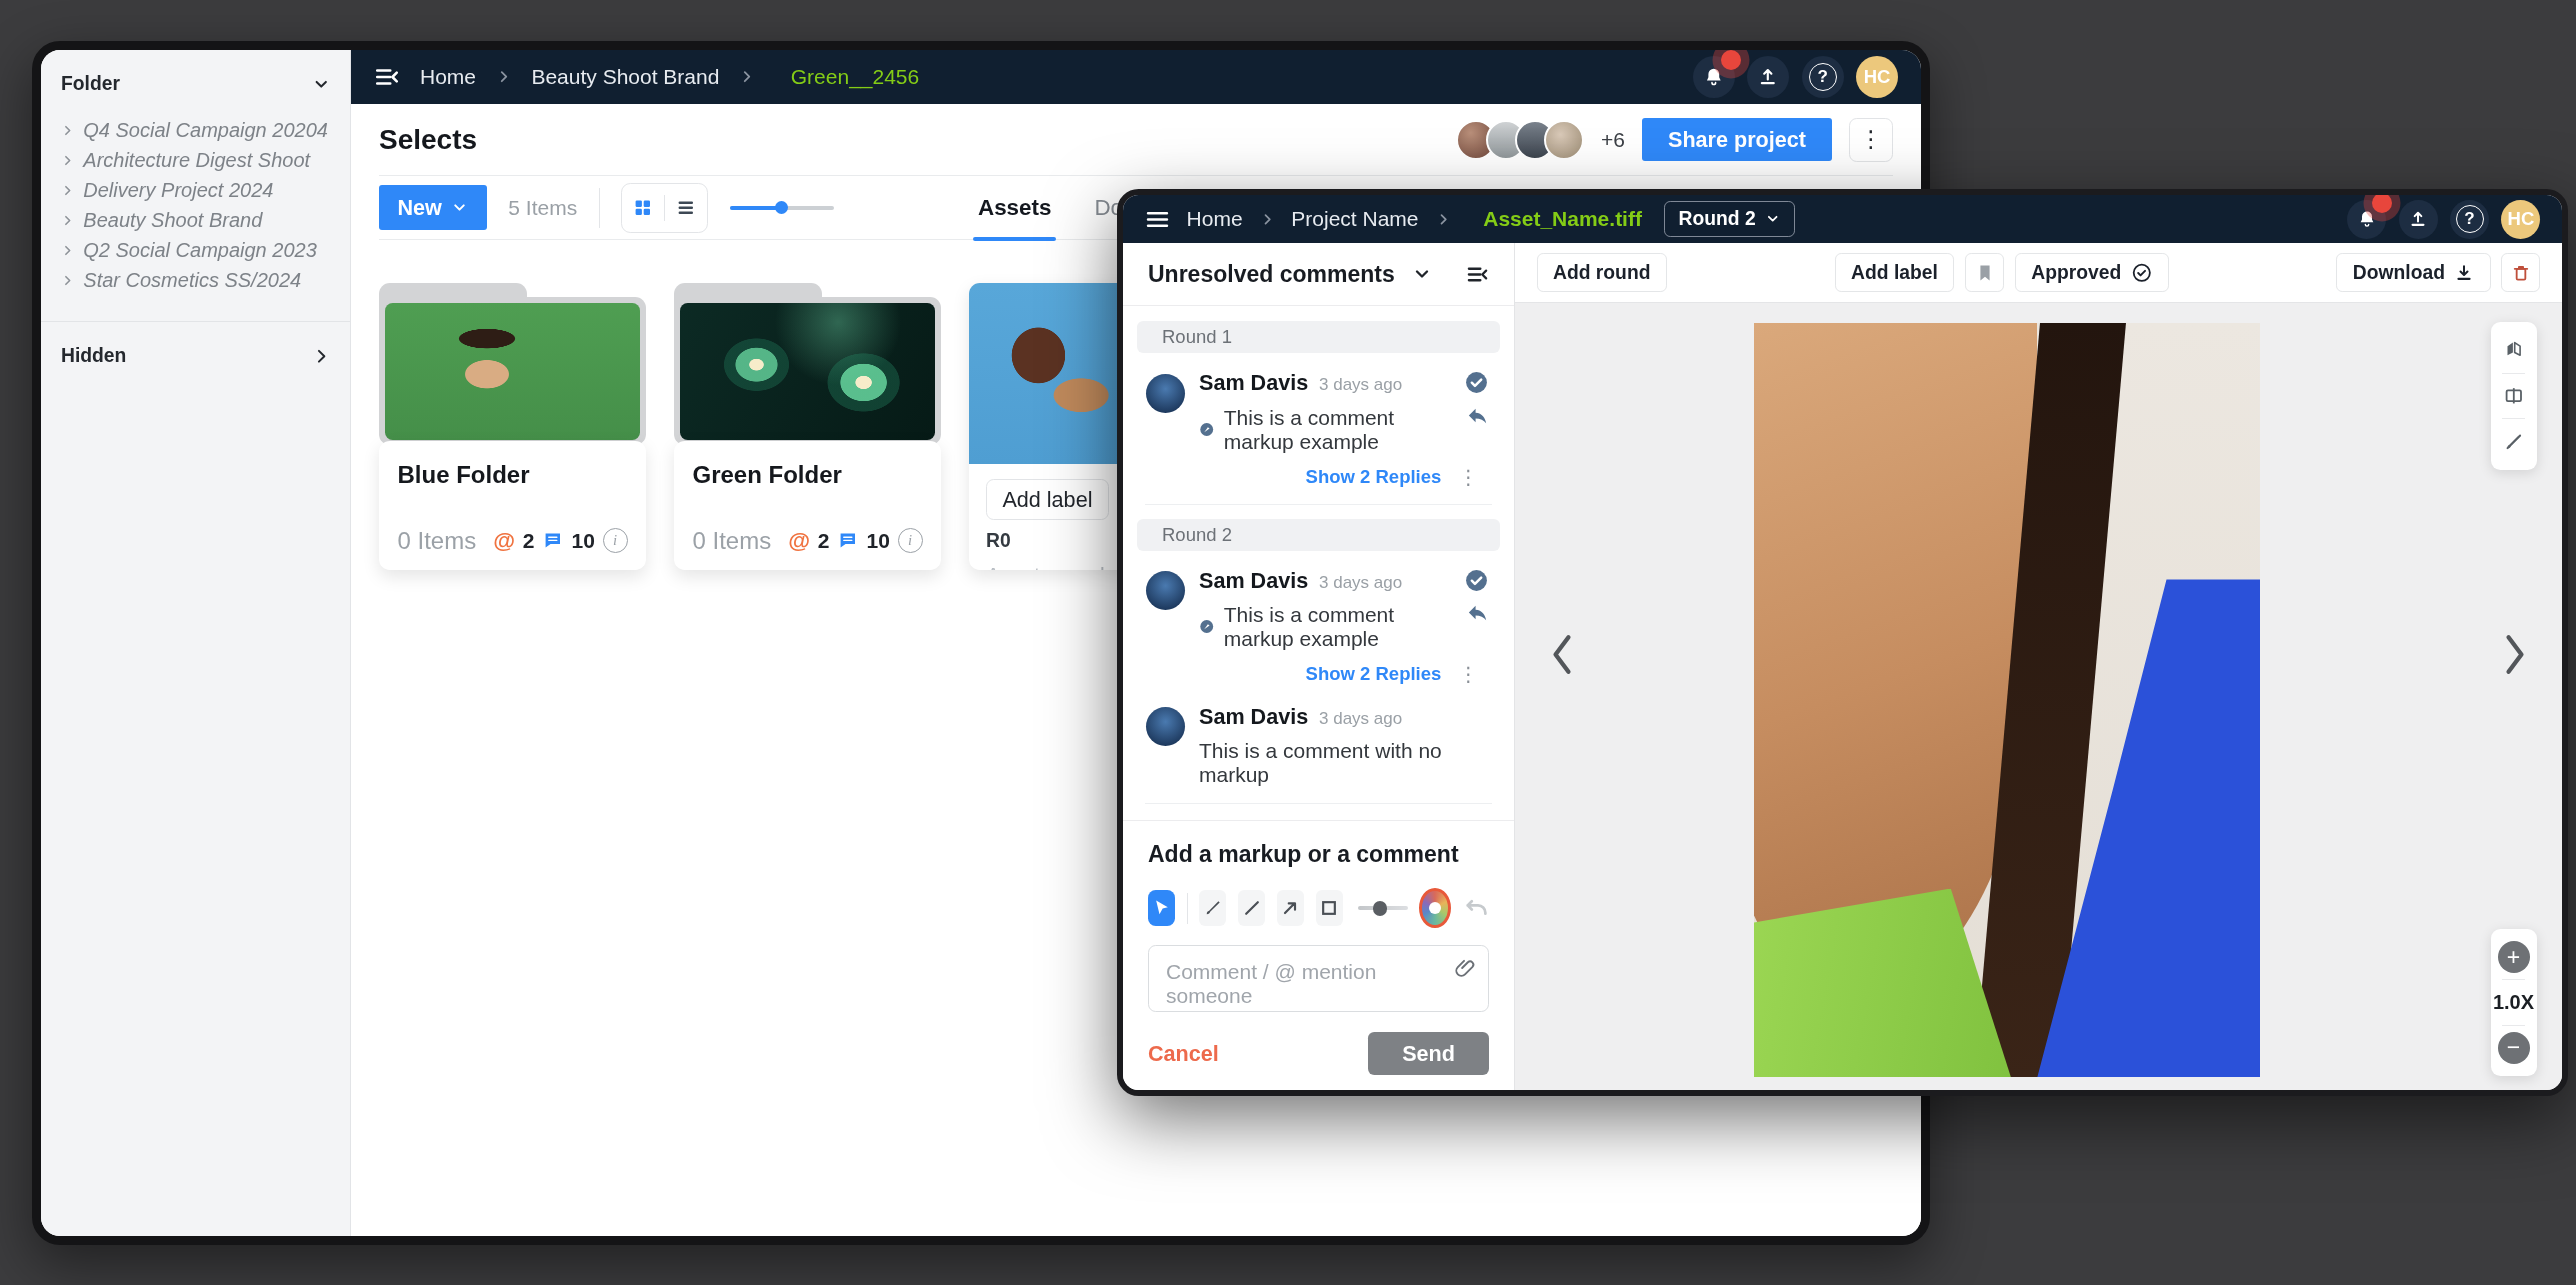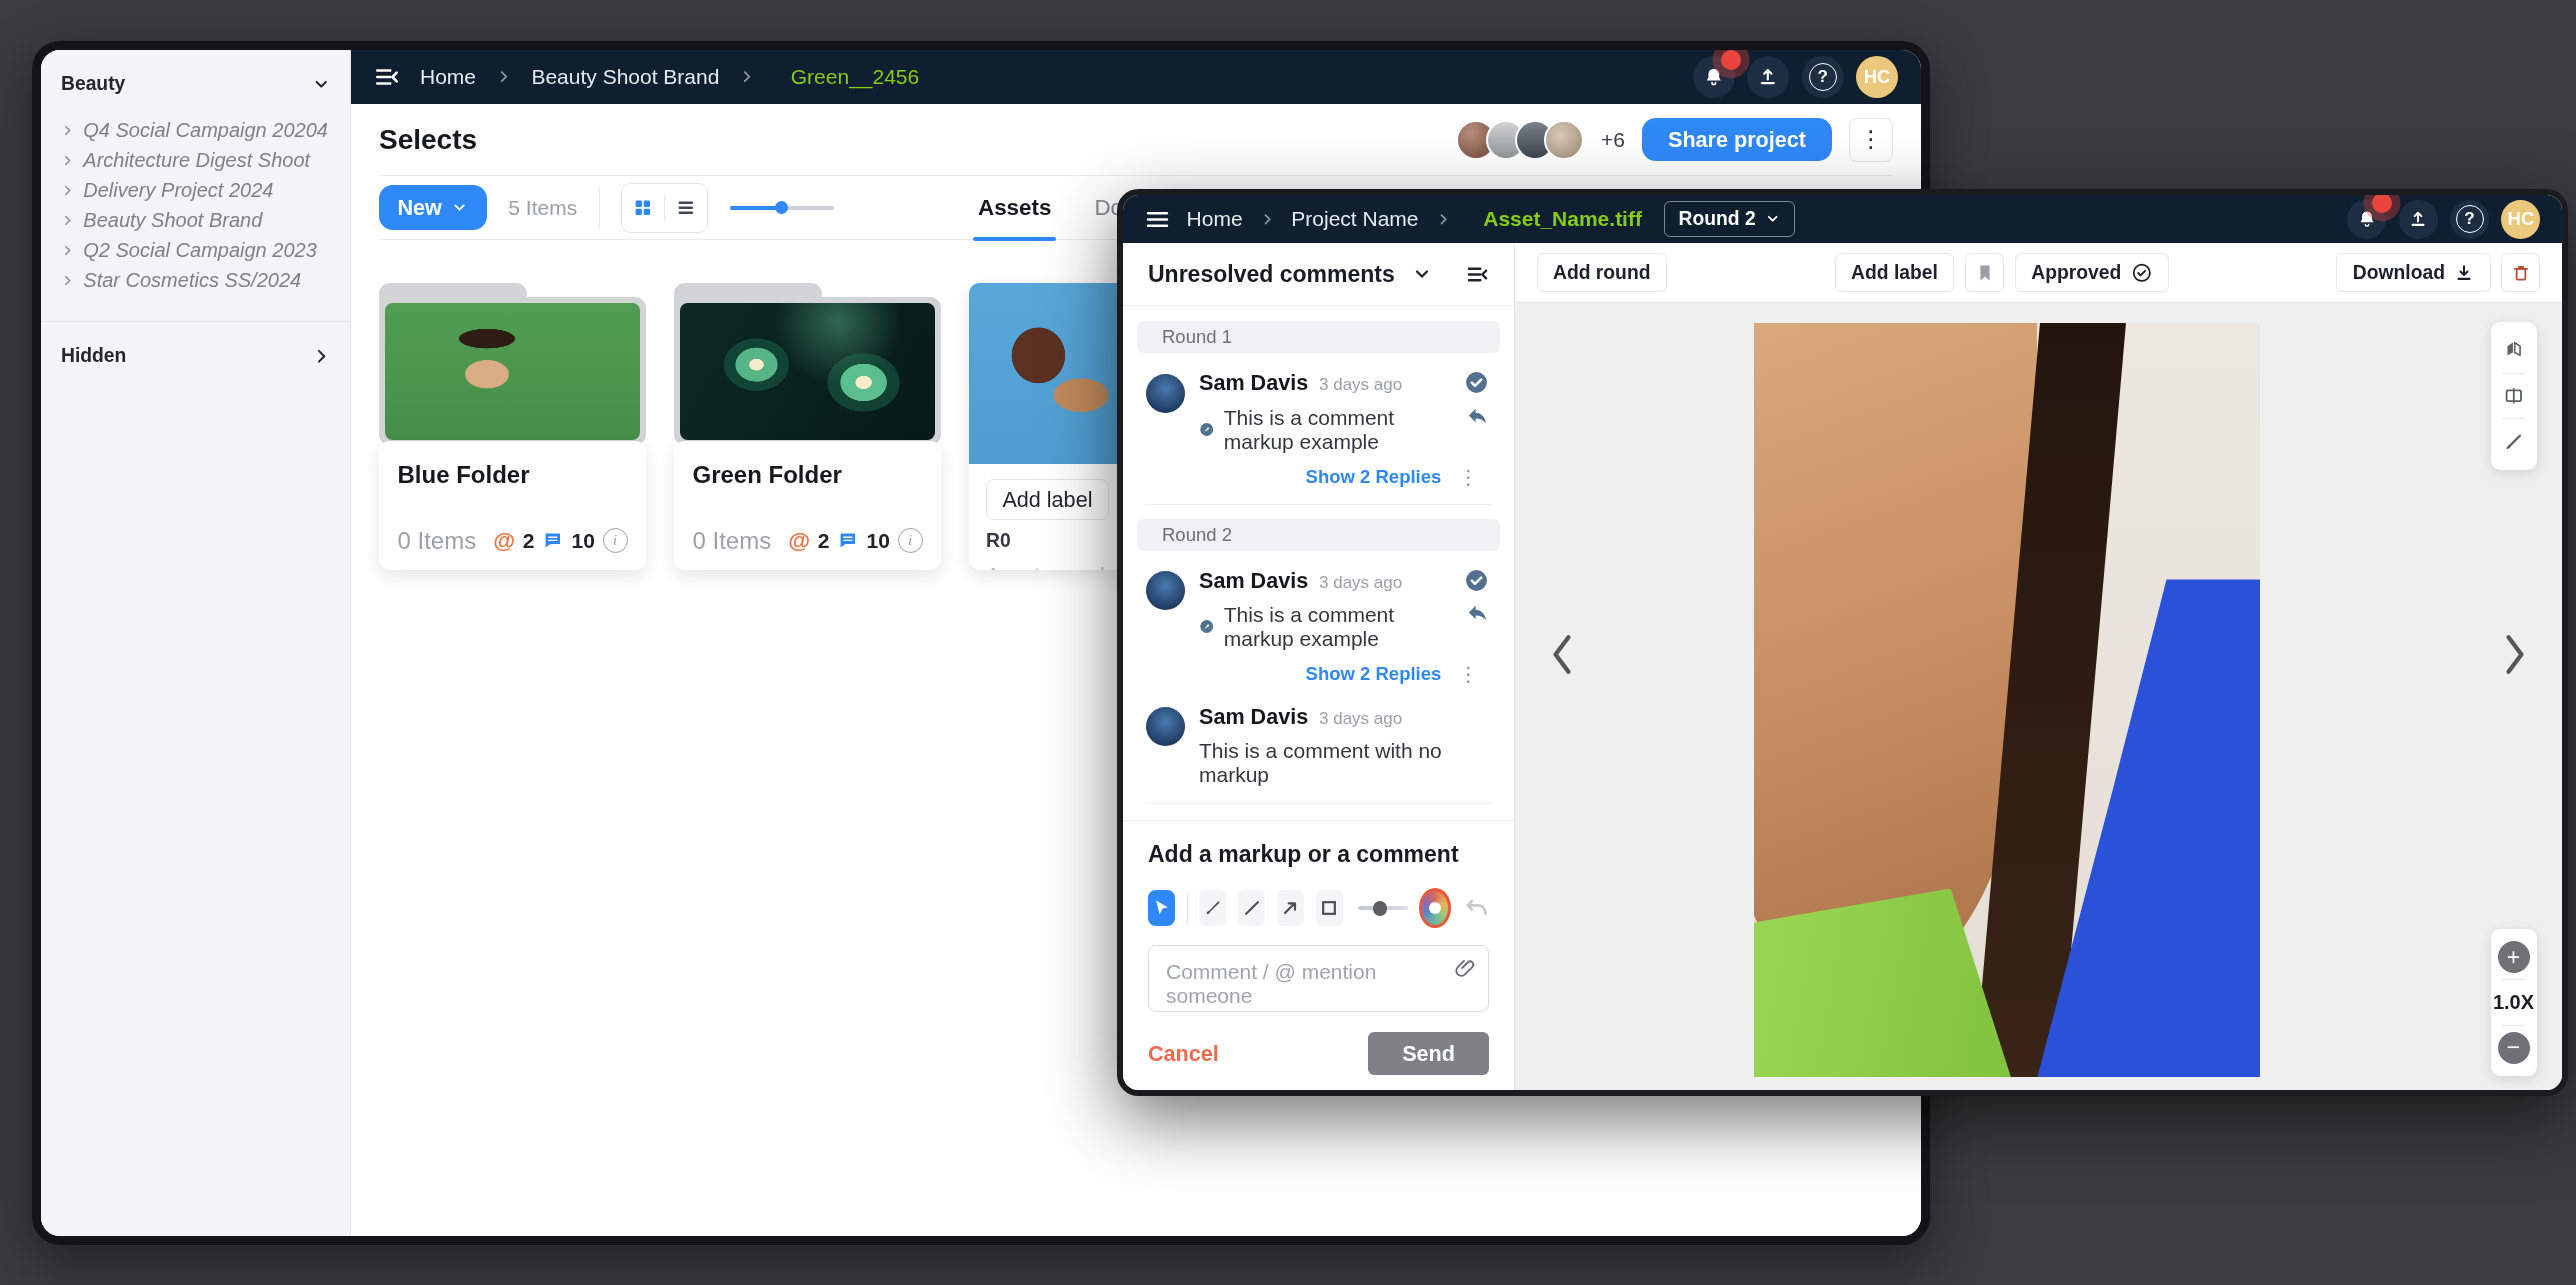--- a/index.html
+++ b/index.html
@@ -54,21 +54,21 @@
   .page-title{font-size:28px;font-weight:bold;color:#15181d;}
   .sel-right{margin-left:auto;display:flex;align-items:center;gap:17px;}
   .av-stack{display:flex;cursor:pointer;}
   .av{width:36px;height:36px;border-radius:50%;border:2.3px solid #fff;margin-left:-10.8px;}
   .av:first-child{margin-left:0;}
   .av1{background:radial-gradient(circle at 35% 30%,#b98f7a,#6e463a);}
   .av2{background:linear-gradient(#cfd2d4,#8f9699);}
   .av3{background:linear-gradient(#7a828c,#3c444e);}
   .av4{background:radial-gradient(circle at 40% 35%,#d9c9b8,#9a8a72);}
   .plus-n{font-size:21px;color:#3c4046;}
-  .btn-blue{background:#2f88f8;color:#fff;border-radius:14px;font-weight:bold;display:flex;align-items:center;
+  .btn-blue{background:#2f88f8;color:#fff;border-radius:3px;font-weight:bold;display:flex;align-items:center;
     justify-content:center;cursor:pointer;}
   .share-btn{height:43px;padding:0 26px;font-size:21.6px;}
   .kebab-btn{width:42px;height:42px;border:1.5px solid #e1e3e6;border-radius:7.7px;font-size:23px;color:#23272d;
     display:flex;align-items:center;justify-content:center;cursor:pointer;background:#fff;}
   .toolbar-row{height:63px;display:flex;align-items:center;gap:21.6px;border-bottom:0.8px solid #e9ebed;position:relative;}
   .new-btn{height:45px;padding:0 18.5px;font-size:21.6px;gap:9.3px;}
   .items-count{font-size:21px;color:#9aa0a6;}
   .vdiv{width:0.8px;height:40px;background:#e3e5e8;}
   .toggle{height:48px;border:1.5px solid #e3e5e8;border-radius:9.3px;display:flex;align-items:center;background:#fff;}
   .tg-cell{width:42px;height:100%;display:flex;align-items:center;justify-content:center;cursor:pointer;}
@@ -204,21 +204,21 @@
 <body>
 
 <div class="stage">
 
   <div class="win win-back">
 
     <aside class="sidebar">
 
       <div class="sb-sec">
         <div class="sb-sec-row">
-          <span>Beauty</span>
+          <span>Folder</span>
           <span class="chev">
             <svg width="18.5" height="18.5" viewBox="0 0 24 24">
                 <path d="M6 9l6 6 6-6" stroke="currentColor" stroke-width="2.6" fill="none" stroke-linecap="round" stroke-linejoin="round"></path>
               </svg>
           </span>
         </div>
         <ul class="sb-list">
           <li class="sb-item">
             <span class="chev">
                 <svg width="13" height="13" viewBox="0 0 24 24">

